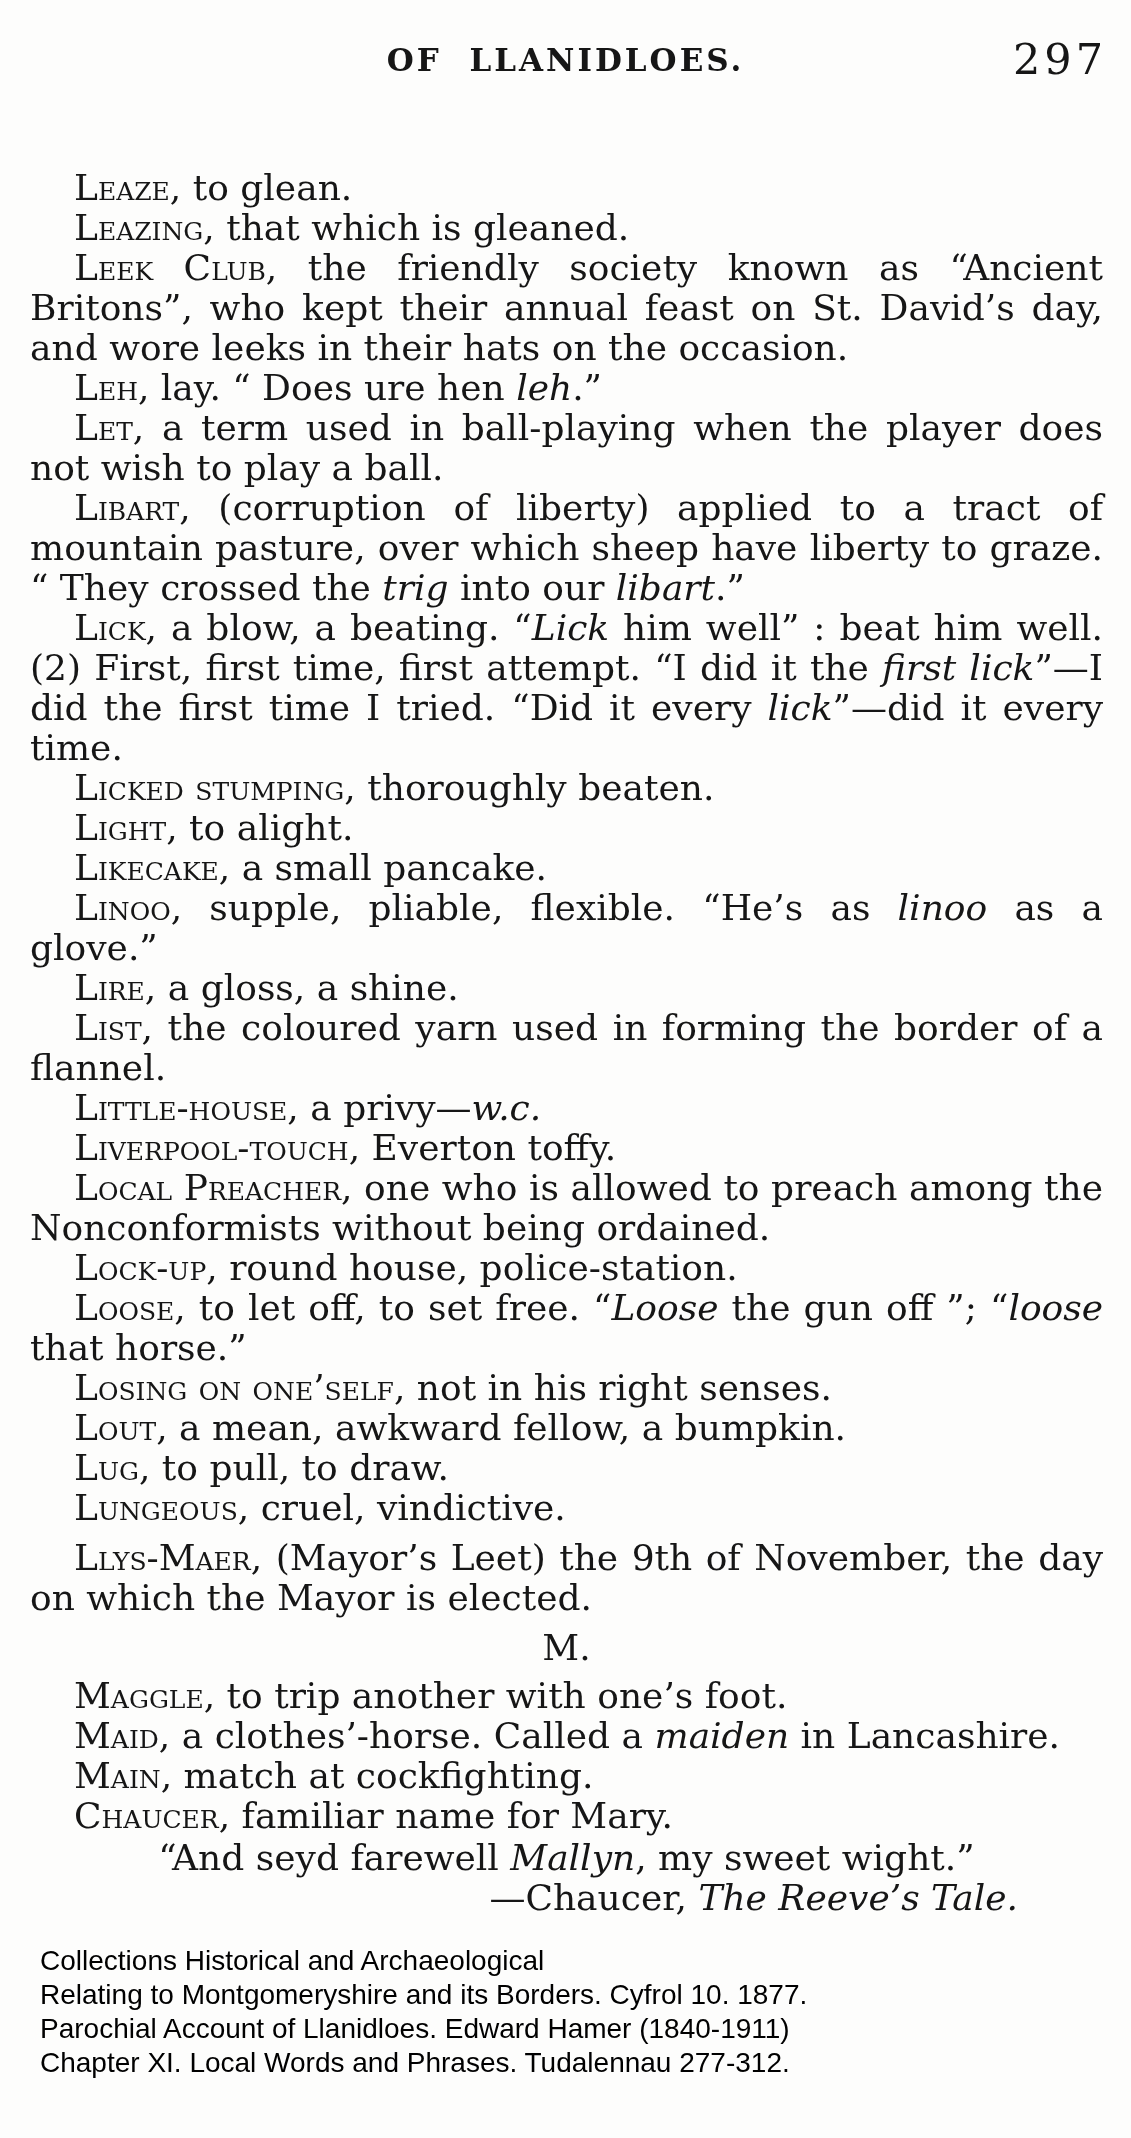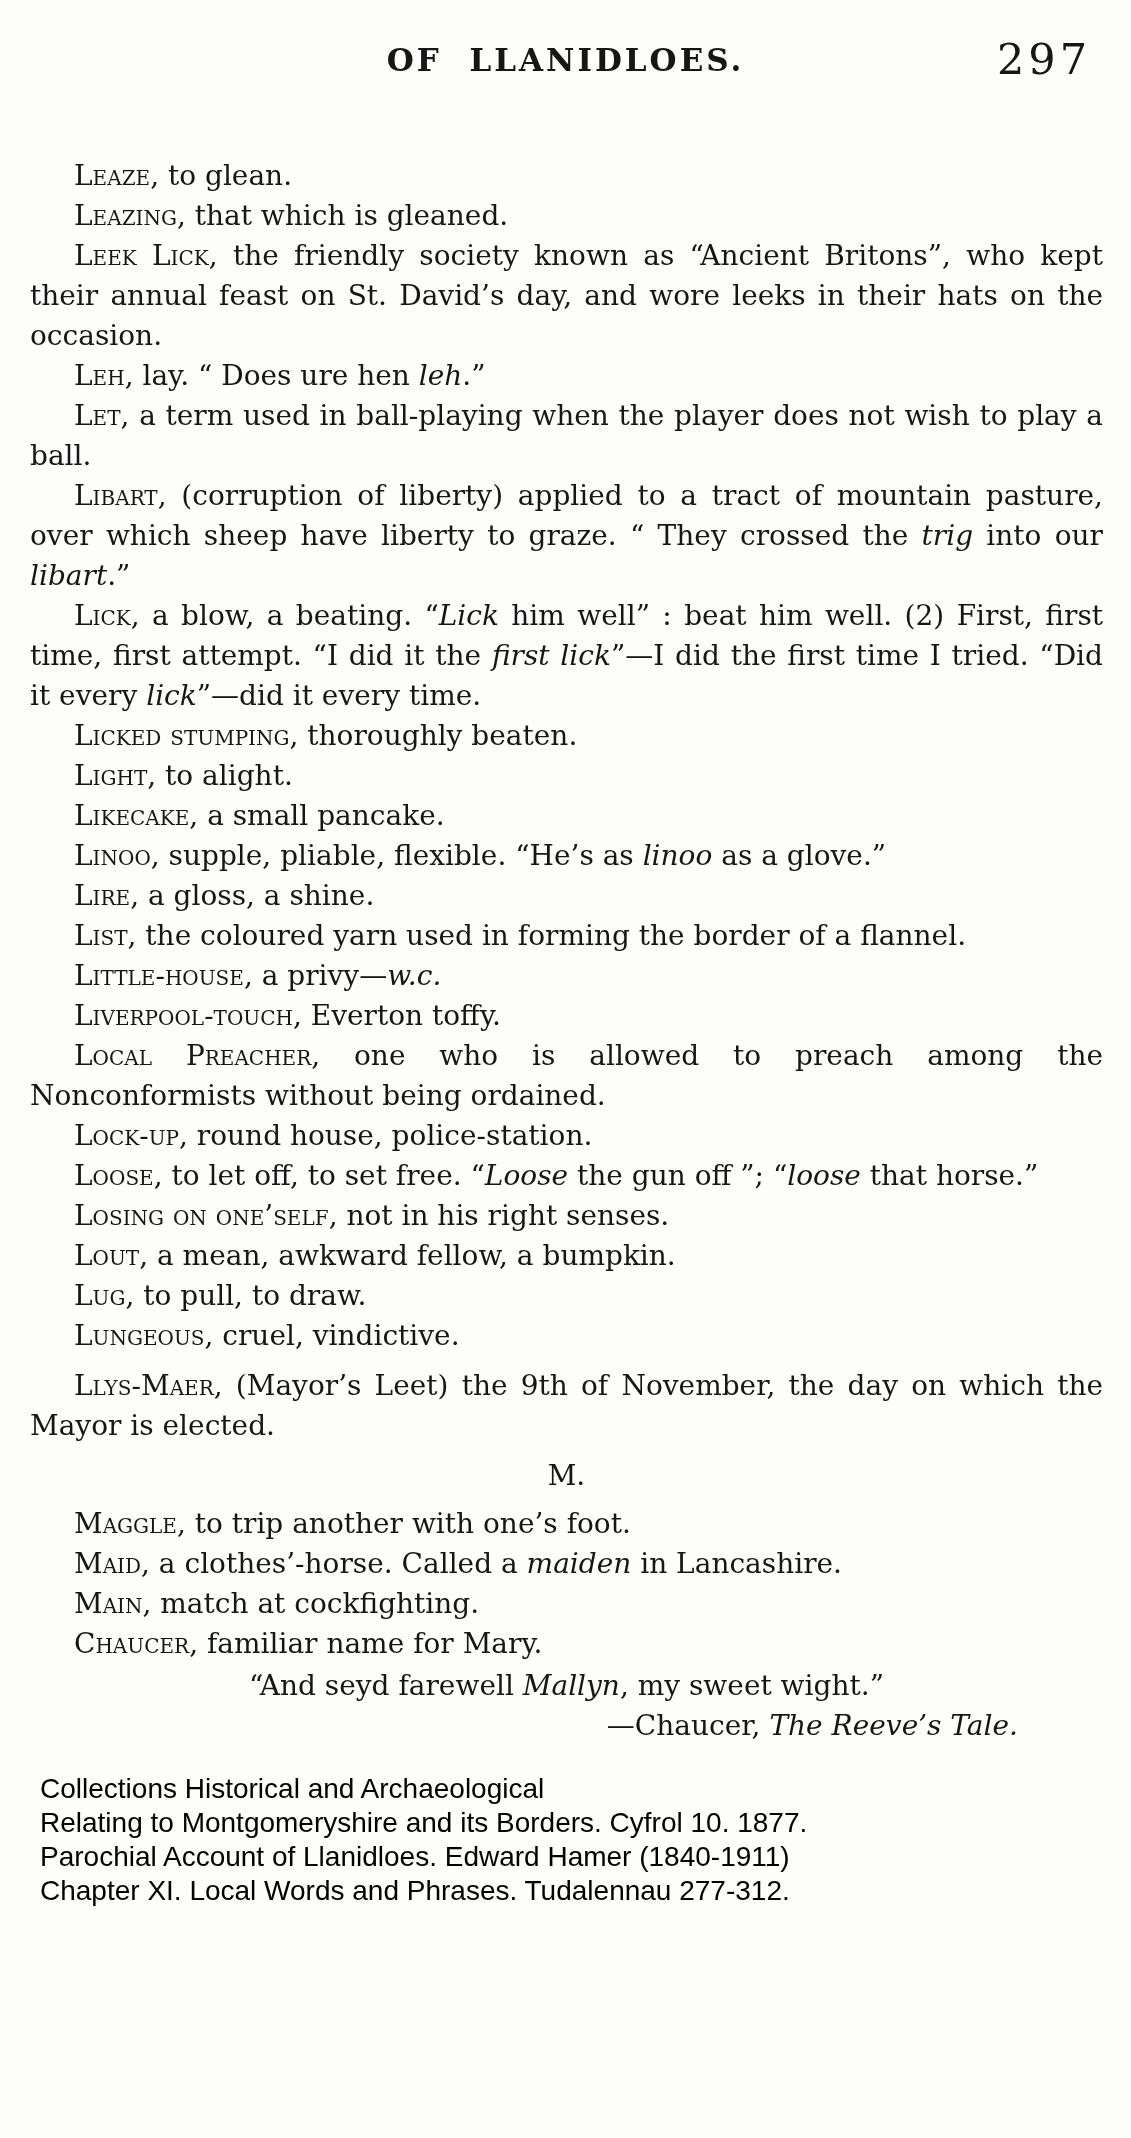--- a/index.html
+++ b/index.html
@@ -18,28 +18,28 @@
   .running-title {
     text-align: center;
     font-size: 31px;
     letter-spacing: 3px;
     word-spacing: 14px;
     font-weight: 600;
   }
   .page-number {
     position: absolute;
     top: 34px;
-    right: 40px;
+    right: 24px;
     font-size: 43px;
     letter-spacing: 4px;
   }
 
   .glossary {
-    margin: 48px 28px 0 30px;
-    font-size: 28px;
+    margin: 60px 28px 0 30px;
+    font-size: 36px;
     line-height: 40px;
     text-align: justify;
   }
   .para { margin: 0; }
   .entry { text-indent: 44px; }
   .quote { text-indent: 44px; margin-top: 10px; }
   .spaced { margin-top: 10px; }
   .section { text-align: center; text-indent: 0; margin-top: 10px; margin-bottom: 8px; }
   .verse { text-align: center; text-indent: 0; margin-top: 2px; }
   .attr { text-align: right; text-indent: 0; padding-right: 85px; }
@@ -61,21 +61,21 @@
 <div class="page">
 
   <header class="page-header">
     <div class="running-title">OF LLANIDLOES.</div>
     <div class="page-number">297</div>
   </header>
 
   <main class="glossary">
       <p class="para entry"><span class="sc">Leaze</span><span>, to glean.</span></p>
       <p class="para entry"><span class="sc">Leazing</span><span>, that which is gleaned.</span></p>
-      <p class="para entry"><span class="sc">Leek Lick</span><span>, the friendly society known as “Ancient Britons”, who kept their annual feast on St. David’s day, and wore leeks in their hats on the occasion.</span></p>
+      <p class="para entry"><span class="sc">Leek Club</span><span>, the friendly society known as “Ancient Britons”, who kept their annual feast on St. David’s day, and wore leeks in their hats on the occasion.</span></p>
       <p class="para entry"><span class="sc">Leh</span><span>, lay. “ Does ure hen </span><span class="it">leh</span><span>.”</span></p>
       <p class="para entry"><span class="sc">Let</span><span>, a term used in ball-playing when the player does not wish to play a ball.</span></p>
       <p class="para entry"><span class="sc">Libart</span><span>, (corruption of liberty) applied to a tract of mountain pasture, over which sheep have liberty to graze. “ They crossed the </span><span class="it">trig</span><span> into our </span><span class="it">libart</span><span>.”</span></p>
       <p class="para entry"><span class="sc">Lick</span><span>, a blow, a beating. “</span><span class="it">Lick</span><span> him well” : beat him well. (2) First, first time, first attempt. “I did it the </span><span class="it">first lick</span><span>”—I did the first time I tried. “Did it every </span><span class="it">lick</span><span>”—did it every time.</span></p>
       <p class="para entry"><span class="sc">Licked stumping</span><span>, thoroughly beaten.</span></p>
       <p class="para entry"><span class="sc">Light</span><span>, to alight.</span></p>
       <p class="para entry"><span class="sc">Likecake</span><span>, a small pancake.</span></p>
       <p class="para entry"><span class="sc">Linoo</span><span>, supple, pliable, flexible. “He’s as </span><span class="it">linoo</span><span> as a glove.”</span></p>
       <p class="para entry"><span class="sc">Lire</span><span>, a gloss, a shine.</span></p>
       <p class="para entry"><span class="sc">List</span><span>, the coloured yarn used in forming the border of a flannel.</span></p>

